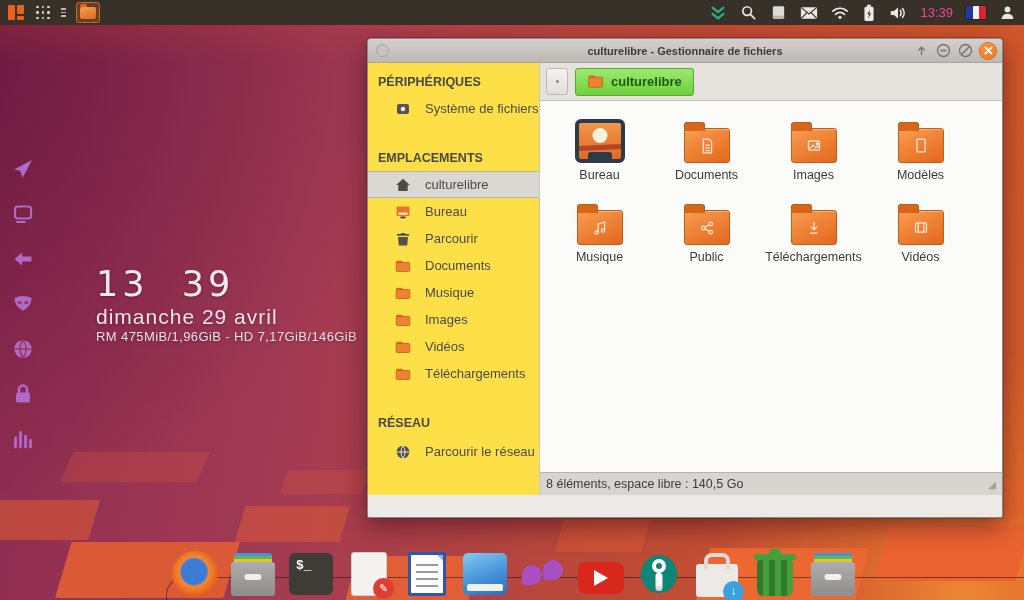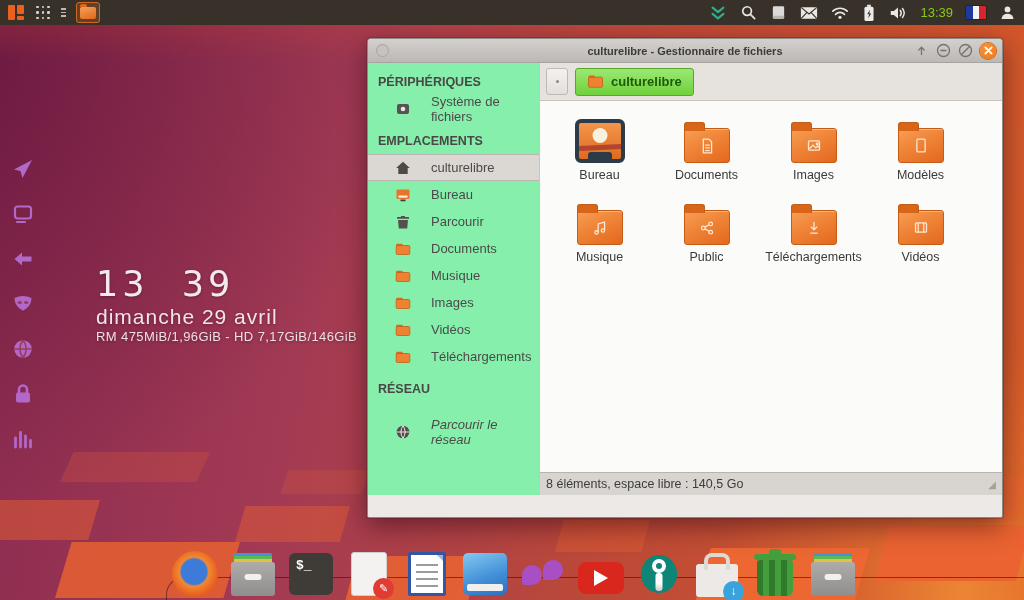--- a/index.html
+++ b/index.html
@@ -33,21 +33,21 @@
   .dotgrid { width:16px; height:16px; display:grid; grid-template-columns:repeat(3,1fr); gap:3px; padding:1px; }
   .dotgrid i { width:2.5px; height:2.5px; background:#d8d5d2; border-radius:50%; }
   .minilist { display:flex; flex-direction:column; gap:2px; }
   .minilist i { width:5px; height:1.5px; background:#bdb9b5; }
   .taskbtn { width:24px; height:21px; border:1px solid #d0691f; background:rgba(232,110,40,.25);
     border-radius:3px; display:flex; align-items:center; justify-content:center; }
   .pfolder { position:relative; width:16px; height:12px; background:linear-gradient(160deg,#f6a059,#e0671c);
     border-radius:2px; }
   .pfolder::before { content:""; position:absolute; top:-3px; left:0; width:7px; height:3px;
     background:#e0671c; border-radius:2px 2px 0 0; }
-  .clock { font-size:13px; color:#84cc16;text-align:right; }
+  .clock { font-size:13px; color:#ec4899;text-align:right; }
   .flag { width:20px; height:13px; display:flex; border-radius:1px; overflow:hidden; box-shadow:0 0 0 1px rgba(0,0,0,.25); }
   .flag i { flex:1; } .flag .b{background:#1f3a9e;} .flag .w{background:#f3f3f3;} .flag .r{background:#d8242f;}
 
   
   .desk-icons { position:absolute; left:10px; top:156px; display:flex; flex-direction:column; gap:19px; z-index:5; }
   .desk-icons .dicon { width:26px; height:26px; display:flex; align-items:center; justify-content:center; }
 
   
   .conky { position:absolute; left:96px; top:264px; color:#f4e9ef; z-index:5; text-shadow:0 1px 3px rgba(40,0,20,.35); }
   .conky .ctime { font-family:"DejaVu Sans", sans-serif; font-size:35px; font-weight:normal; letter-spacing:4px; word-spacing:18px; }
@@ -69,24 +69,24 @@
   .tb-close { width:16px; height:16px; border-radius:50%; background:radial-gradient(circle at 40% 35%, #f7953c, #ee7414);
     display:flex; align-items:center; justify-content:center; box-shadow:0 0 0 1px #d2660f; }
 
   .menubar { height:22px; background:#dad6d2; border-bottom:1px solid #c8c4c0; display:flex; align-items:center;
     padding-left:8px; gap:2px; }
   .menu-item { font-size:13px; color:#3c3c3c; padding:2px 9px; border-radius:2px; }
 
   .win-body { display:flex; height:432px; }
 
   
-  .sidebar { width:172px; background:#86efac; border-right:1px solid #c9c5c1; padding-top:6px; font-size:13px; color:#4c4a48; }
+  .sidebar { width:172px; background:#fde047; border-right:1px solid #c9c5c1; padding-top:6px; font-size:13px; color:#4c4a48; }
   .sb-header { height:26px; line-height:26px; padding-left:10px; font-weight:bold; font-size:12.5px; color:#4a4846; }
-  .sb-header.mt { margin-top:6px; }
-  .sb-item { height:27px; display:flex; align-items:center; padding-left:27px; gap:20px; }
+  .sb-header.mt { margin-top:23px; }
+  .sb-item { height:27px; display:flex; align-items:center; padding-left:27px; gap:14px; }
   .sb-item.selected { background:#DBD7D3; border-top:1px solid #b9b5b1; border-bottom:1px solid #b9b5b1; height:27px; }
   .sb-item svg { flex:none; }
 
   
   .right-col { flex:1; display:flex; flex-direction:column; min-width:0; }
   .toolbar { height:38px; background:#E6E2DE; border-bottom:1px solid #c6c2be; display:flex; align-items:center; padding:0 6px; }
   .back-btn { width:22px; height:27px; background:linear-gradient(#f4f2f0,#e2dedb); border:1px solid #bdb9b5;
     border-radius:3px; margin-right:7px; display:flex; align-items:center; justify-content:center; }
   .back-btn i { width:3px; height:3px; background:#8d8984; border-radius:50%; }
   .path-btn { height:28px; display:flex; align-items:center; gap:7px; padding:0 11px;
@@ -400,21 +400,21 @@
           <span>Vidéos</span>
         </div>
         <div class="sb-item">
           <svg width="16" height="16" viewBox="0 0 16 16">
               <rect x="1.2" y="2.8" width="6.5" height="3.5" rx="1" fill="#db6a1c"></rect>
               <rect x="1.2" y="4.5" width="13.6" height="9" rx="1.2" fill="#ee8232" stroke="#c25e16" stroke-width=".8"></rect>
             </svg>
           <span>Téléchargements</span>
         </div>
         <div class="sb-header mt">RÉSEAU</div>
-        <div class="sb-item" style="margin-top:16px;font-style:italic;">
+        <div class="sb-item" style="margin-top:2px;">
           <svg width="16" height="16" viewBox="0 0 16 16">
               <circle cx="8" cy="8" r="6.3" fill="#514d49"></circle>
               <path d="M1.7 8h12.6M8 1.7a10.5 10.5 0 0 1 0 12.6M8 1.7a10.5 10.5 0 0 0 0 12.6" stroke="#e9e6e3" stroke-width="1" fill="none"></path>
             </svg>
           <span>Parcourir le réseau</span>
         </div>
       </div>
 
       <div class="right-col">
         <div class="toolbar">

